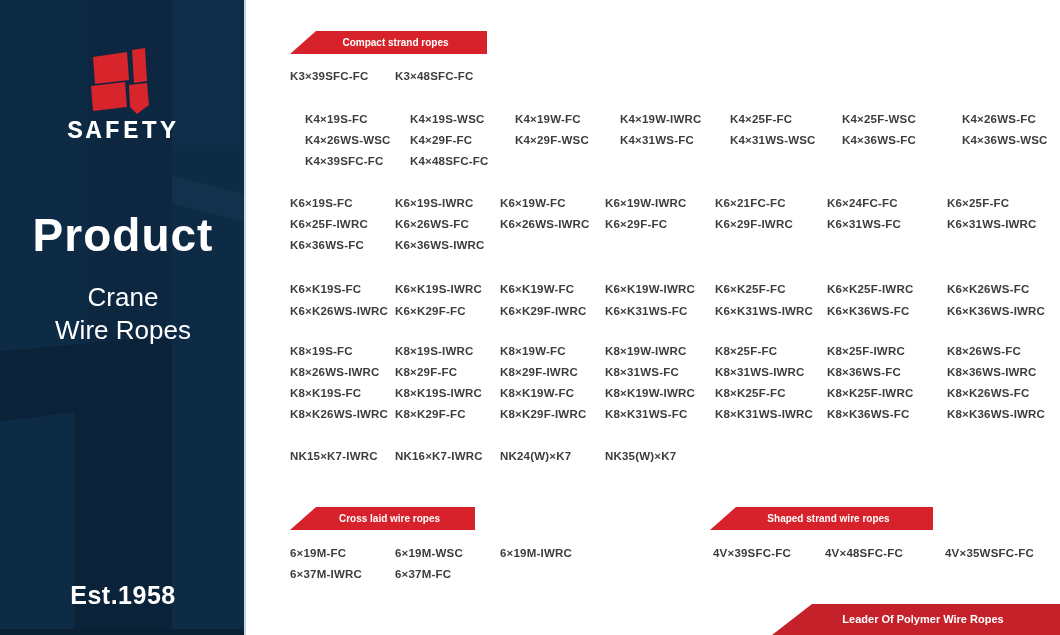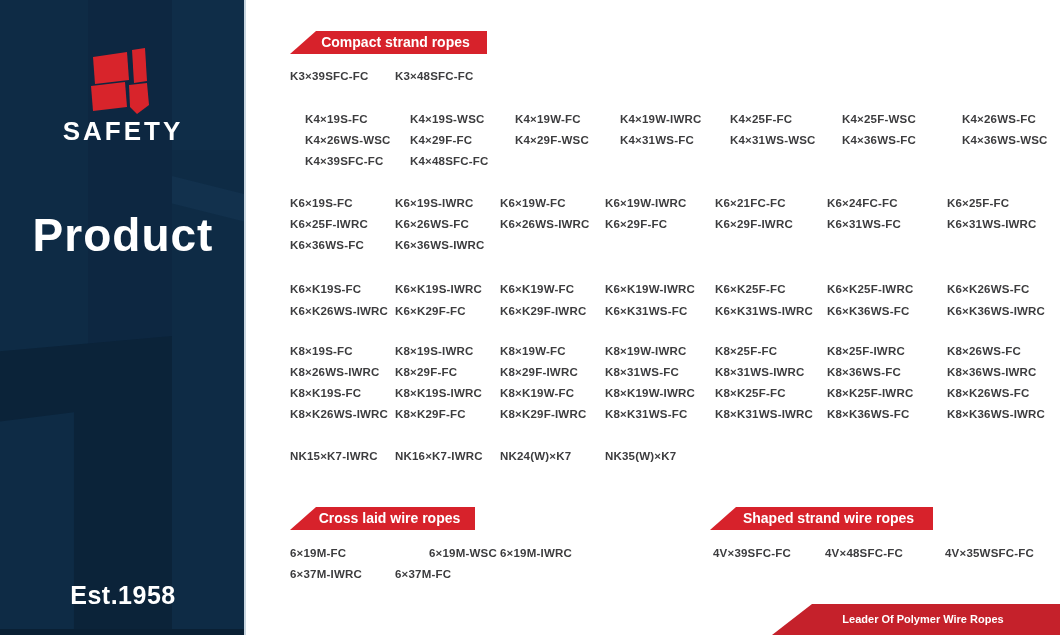--- a/index.html
+++ b/index.html
@@ -12,31 +12,31 @@
   .sidebar .wm-right{position:absolute;left:172px;top:0;width:74px;height:150px;background:#0f2d48;}
   .sidebar .wm-diag{position:absolute;left:172px;top:176px;width:74px;height:46px;background:#12314d;
     clip-path:polygon(0 0,100% 40%,100% 100%,0 60%);}
   .sidebar .wm-one{position:absolute;left:0;top:330px;width:172px;height:305px;background:#0b2339;
     clip-path:polygon(0 7%,100% 2%,100% 100%,43% 100%,43% 27%,0 30%);}
   .sidebar .wm-bottom{position:absolute;left:0;top:629px;width:246px;height:6px;background:#0a2034;}
   .sidebar .edge{position:absolute;right:0;top:0;width:2px;height:635px;background:#c9d6e0;}
 
   .logo{position:absolute;left:85px;top:45px;width:80px;height:70px;}
   .brand{position:absolute;left:0;top:116px;width:246px;text-align:center;color:#ffffff;
-    font-size:26px;font-weight:800;letter-spacing:3px;}
+    font-size:26px;font-weight:800;letter-spacing:3px;font-family:Liberation Mono, monospace;}
   .product-title{position:absolute;left:0;top:208px;width:246px;text-align:center;color:#ffffff;
     font-size:46px;font-weight:800;letter-spacing:1px;}
   .subtitle{position:absolute;left:0;top:281px;width:246px;text-align:center;color:#ffffff;
     font-size:26px;font-weight:500;line-height:33px;}
   .established{position:absolute;left:0;top:581px;width:246px;text-align:center;color:#ffffff;
     font-size:25px;font-weight:700;letter-spacing:0.5px;}
 
   
   .banner{position:absolute;height:23px;background:#d7222b;color:#ffffff;font-weight:700;
-    font-size:14px;line-height:23px;text-align:center;
+    font-size:10px;line-height:23px;text-align:center;
     clip-path:polygon(26px 0,100% 0,100% 100%,0 100%);padding-left:14px;box-sizing:border-box;}
   .banner-compact{left:290px;top:31px;width:197px;}
   .banner-cross{left:290px;top:507px;width:185px;}
   .banner-shaped{left:710px;top:507px;width:223px;}
   .banner-footer{left:772px;top:604px;width:288px;height:31px;line-height:31px;background:#c5212b;
     clip-path:polygon(40px 0,100% 0,100% 100%,0 100%);font-size:11px;}
 
   
   .codes-grid{position:absolute;left:290px;width:766px;display:grid;
     grid-template-columns:105px 105px 105px 110px 112px 120px 1fr;grid-auto-rows:21px;}
@@ -65,20 +65,24 @@
 
     <svg class="logo" viewBox="0 0 80 70" xmlns="http://www.w3.org/2000/svg">
       <polygon points="8,12 42,7 44,35 10,39" fill="#d8242b"></polygon>
       <polygon points="47,5 60,3 62,36 49,38" fill="#d8242b"></polygon>
       <polygon points="6,41 40,37 42,62 8,66" fill="#d8242b"></polygon>
       <polygon points="44,40 62,38 64,60 52,69 45,62" fill="#d8242b"></polygon>
     </svg>
 
     <div class="brand">SAFETY</div>
     <div class="product-title">Product</div>
+    <div class="subtitle">
+      <div>Crane</div>
+      <div>Wire Ropes</div>
+    </div>
     <div class="established">Est.1958</div>
     <div class="edge"></div>
   </aside>
 
   <div class="banner banner-compact">Compact strand ropes</div>
 
   <div class="codes-grid grid-k3">
       <span class="code" style="grid-area: 1 / 1;">K3×39SFC-FC</span>
       <span class="code" style="grid-area: 1 / 2;">K3×48SFC-FC</span>
     </div>
@@ -167,21 +171,21 @@
   <div class="codes-grid grid-nk">
       <span class="code" style="grid-area: 1 / 1;">NK15×K7-IWRC</span>
       <span class="code" style="grid-area: 1 / 2;">NK16×K7-IWRC</span>
       <span class="code" style="grid-area: 1 / 3;">NK24(W)×K7</span>
       <span class="code" style="grid-area: 1 / 4;">NK35(W)×K7</span>
     </div>
 
   <div class="banner banner-cross">Cross laid wire ropes</div>
   <div class="codes-grid grid-cross">
       <span class="code" style="grid-area: 1 / 1;">6×19M-FC</span>
-      <span class="code" style="grid-area: 1 / 2; margin-left: 34px;">6×19M-WSC</span>
+      <span class="code" style="grid-area: 1 / 2;">6×19M-WSC</span>
       <span class="code" style="grid-area: 1 / 3;">6×19M-IWRC</span>
       <span class="code" style="grid-area: 2 / 1;">6×37M-IWRC</span>
       <span class="code" style="grid-area: 2 / 2;">6×37M-FC</span>
     </div>
 
   <div class="banner banner-shaped">Shaped strand wire ropes</div>
   <div class="codes-grid grid-shaped">
       <span class="code" style="grid-area: 1 / 1;">4V×39SFC-FC</span>
       <span class="code" style="grid-area: 1 / 2;">4V×48SFC-FC</span>
       <span class="code" style="grid-area: 1 / 3;">4V×35WSFC-FC</span>

